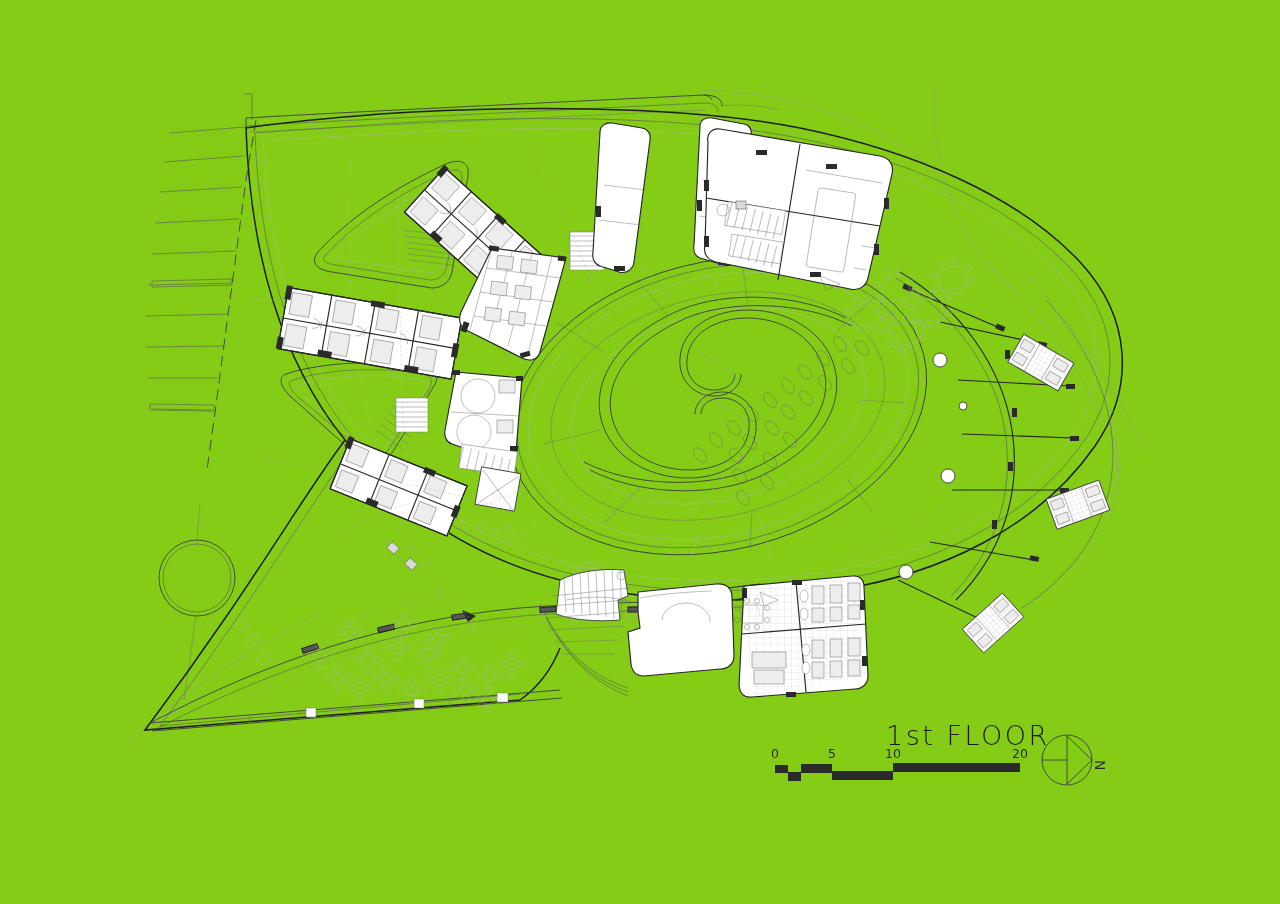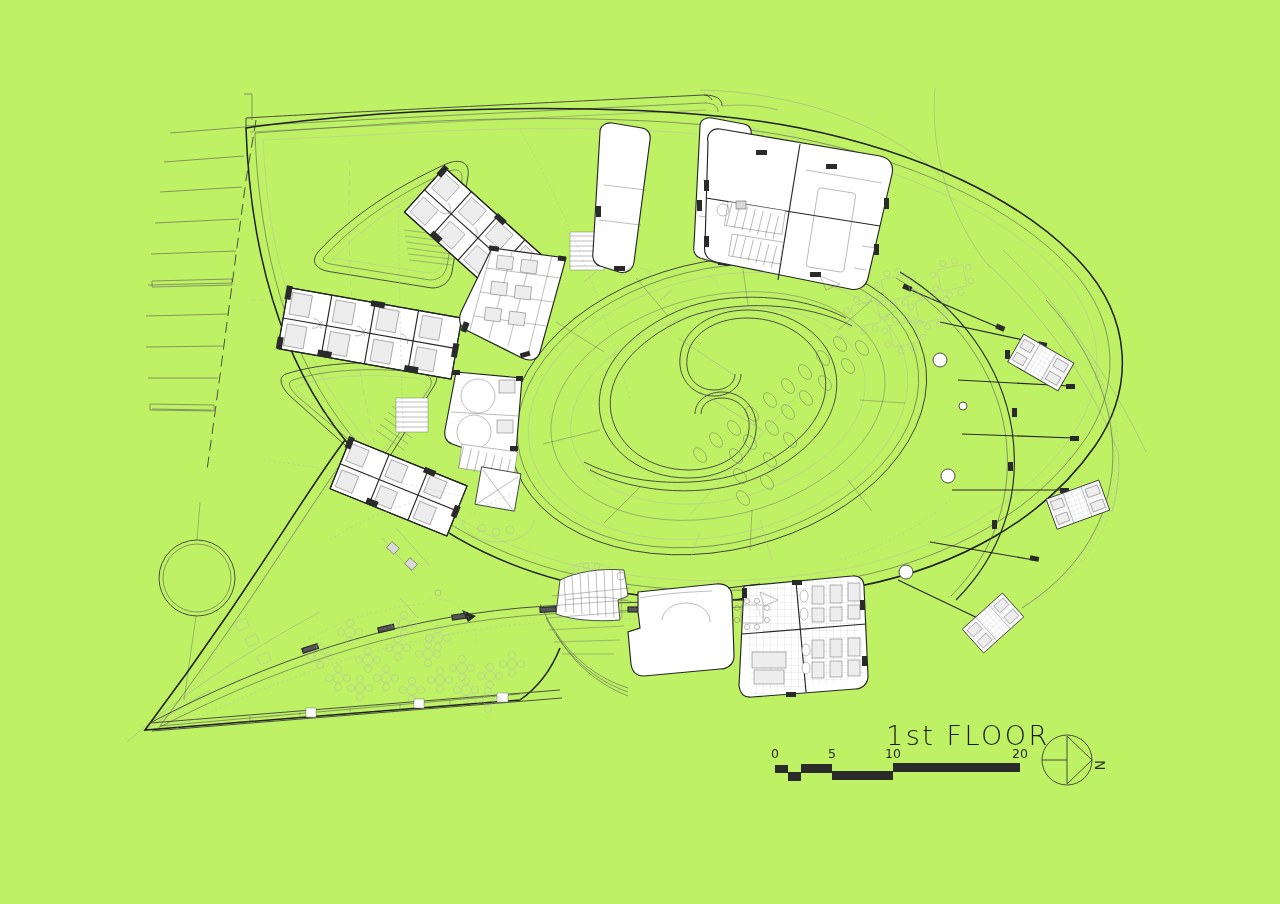--- a/index.html
+++ b/index.html
@@ -10,21 +10,21 @@
   body {
     width: 1280px;
     height: 904px;
     overflow: hidden;
     font-family: "Liberation Sans", sans-serif;
   }
   #plan-root {
     position: relative;
     width: 1280px;
     height: 904px;
-    background: #bef264;
+    background: #84cc16;
   }
   svg.plan-svg {
     position: absolute;
     top: 0; left: 0;
     width: 1280px;
     height: 904px;
     display: block;
   }
   
   .w-hair   { stroke: #6e6e6e; stroke-width: 0.45; fill: none; }

